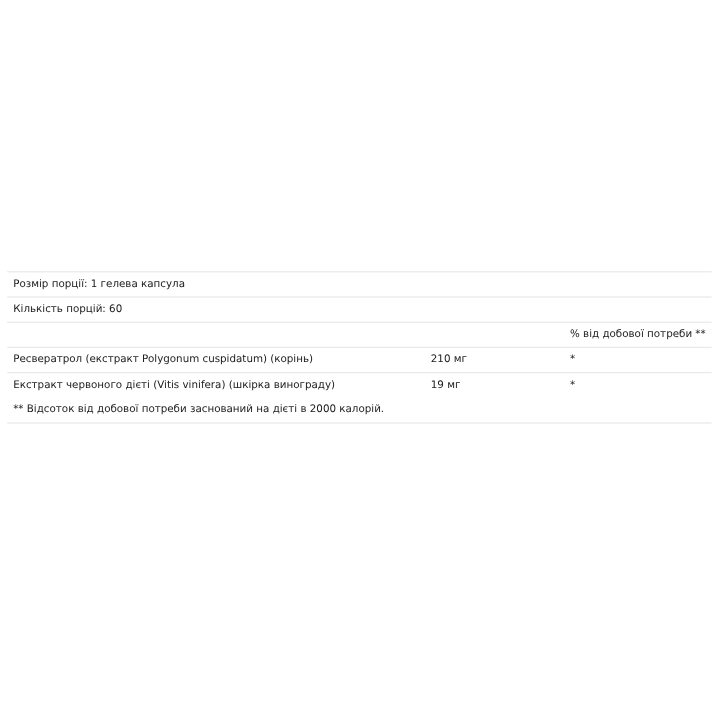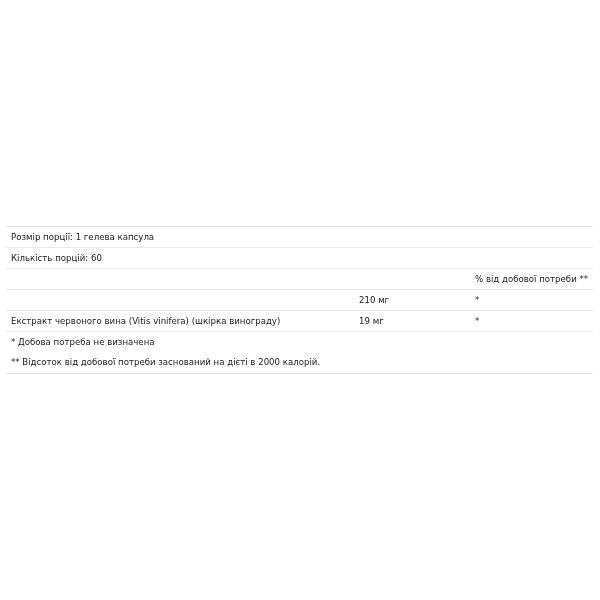--- a/index.html
+++ b/index.html
@@ -21,27 +21,25 @@
   <div class="row">
     <span class="c1">Розмір порції: 1 гелева капсула</span>
   </div>
   <div class="row">
     <span class="c1">Кількість порцій: 60</span>
   </div>
   <div class="row">
     <span class="c3">% від добової потреби **</span>
   </div>
   <div class="row">
+    <span class="c1">Ресвератрол (екстракт Polygonum cuspidatum) (корінь)</span>
     <span class="c2">210 мг</span>
     <span class="c3">*</span>
   </div>
   <div class="row">
-    <span class="c1">Екстракт червоного вина (Vitis vinifera) (шкірка винограду)</span>
+    <span class="c1">Екстракт червоного дієті (Vitis vinifera) (шкірка винограду)</span>
     <span class="c2">19 мг</span>
     <span class="c3">*</span>
-  </div>
-  <div class="row">
-    <span class="c1">* Добова потреба не визначена</span>
   </div>
   <div class="row noline last">
     <span class="c1">** Відсоток від добової потреби заснований на дієті в 2000 калорій.</span>
   </div>
 </div>
 
 </body></html>

